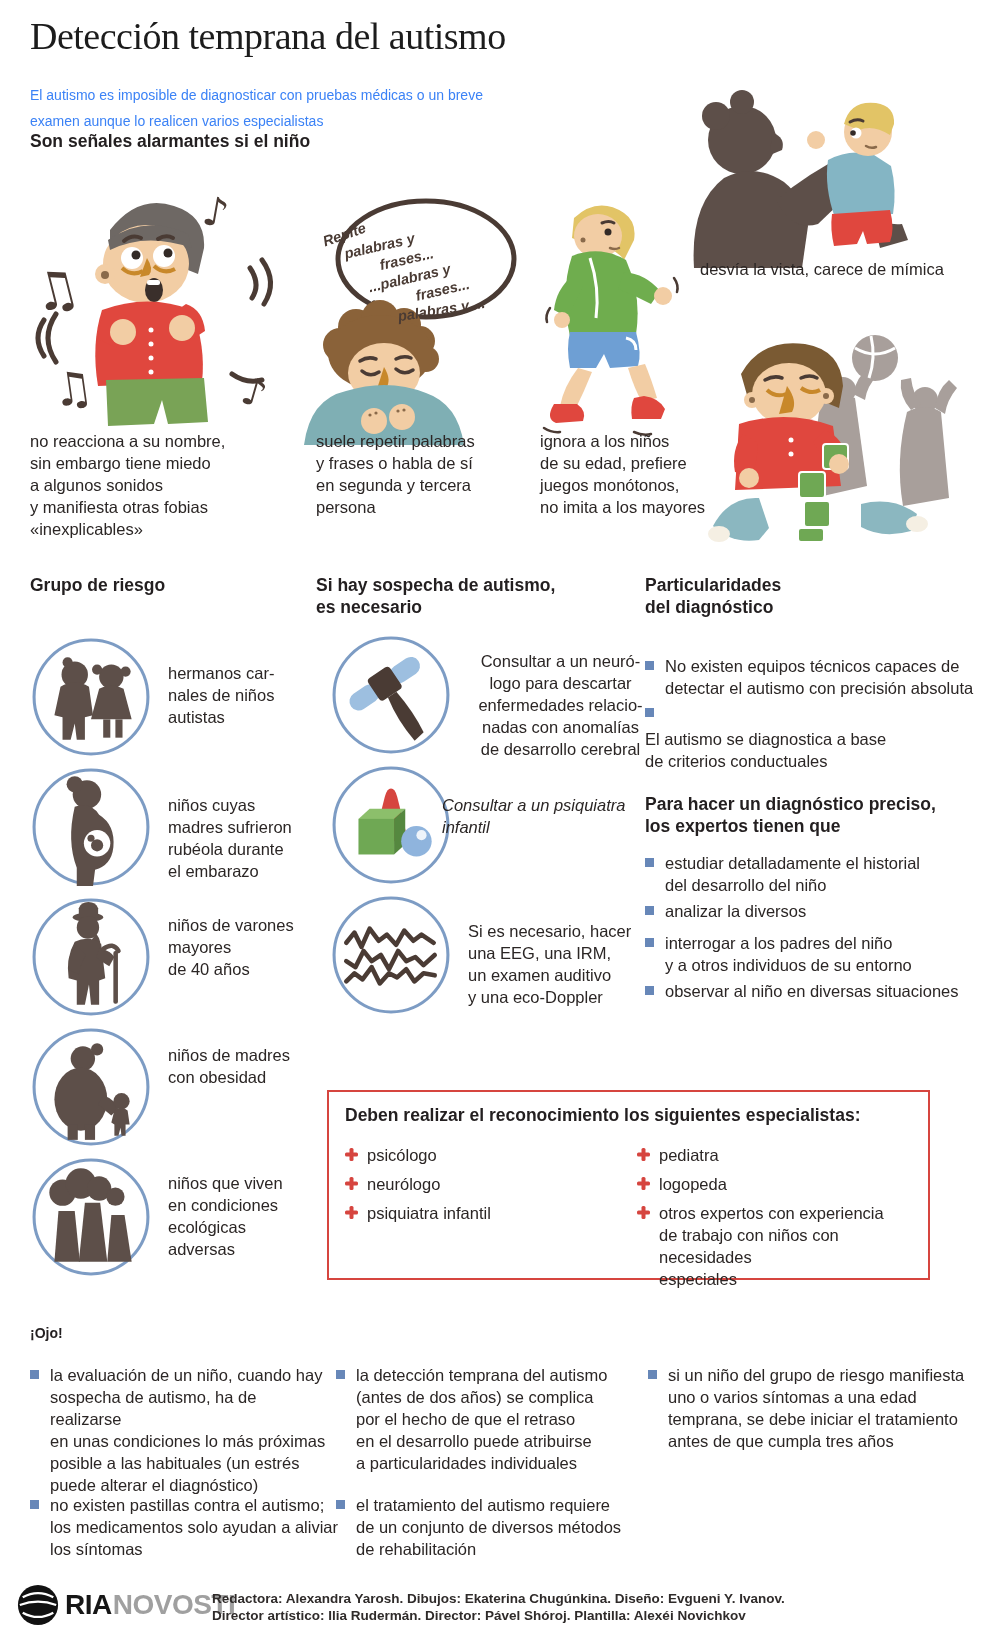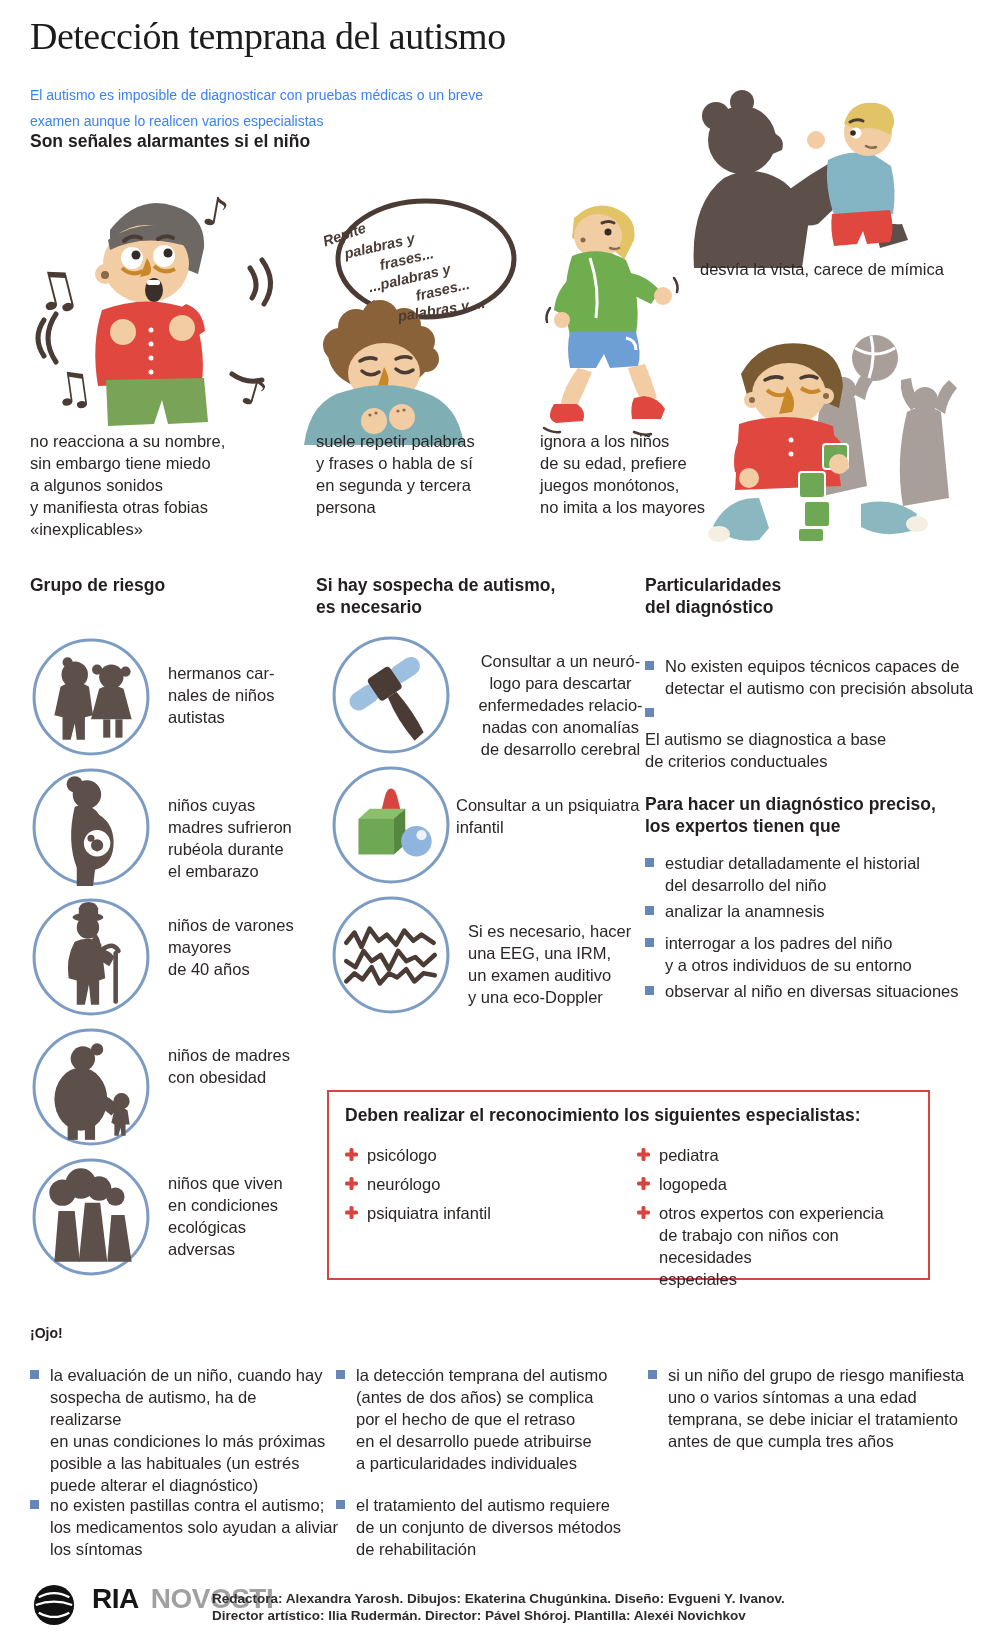--- a/index.html
+++ b/index.html
@@ -335,21 +335,21 @@
 
   <svg class="abs" style="left:330px;top:764px;" width="122" height="122" viewBox="0 0 120 120">
     <circle cx="60" cy="60" r="56" fill="#ffffff" stroke="#7d9cc4" stroke-width="3"></circle>
     <path d="M60,24 q4,0 6,8 l11,44 -34,0 11,-44 q2,-8 6,-8 z" fill="#d6453f"></path>
     <path d="M28,54 l11,-10 35,0 -11,10 z" fill="#8cbf6b"></path>
     <path d="M63,54 l11,-10 0,35 -11,10 z" fill="#55883f"></path>
     <rect x="28" y="54" width="35" height="35" fill="#6fa854"></rect>
     <circle cx="85" cy="76" r="15" fill="#8fb4dd"></circle>
     <circle cx="90" cy="70" r="5" fill="#ffffff" opacity="0.85"></circle>
   </svg>
-  <div class="abs txt pre" style="left:456px;top:794px;width:200px;">Consultar a un psiquiatra
+  <div class="abs txt pre" style="left:442px;top:794px;width:200px;font-style:italic;">Consultar a un psiquiatra
 infantil</div>
 
   <svg class="abs" style="left:330px;top:894px;" width="122" height="122" viewBox="0 0 120 120">
     <circle cx="60" cy="60" r="56" fill="#ffffff" stroke="#7d9cc4" stroke-width="3"></circle>
     <g stroke="#4a3b34" stroke-width="4.5" fill="none" stroke-linejoin="round" stroke-linecap="round">
       <path d="M16,48 l8,-10 7,14 8,-18 9,12 8,-6 9,10 8,-14 9,10 8,-6 12,8"></path>
       <path d="M16,66 l9,6 8,-16 8,10 9,-6 8,14 9,-18 8,10 9,-4 8,8 11,-10"></path>
       <path d="M16,86 l8,-8 8,6 9,-12 8,16 9,-10 8,4 9,-8 8,12 9,-8 11,2"></path>
     </g>
   </svg>
@@ -375,21 +375,21 @@
   <div class="abs h-bold pre" style="left:645px;top:793px;width:320px;">Para hacer un diagnóstico preciso,
 los expertos tienen que</div>
 
   <div class="abs bullet" style="left:645px;top:852px;width:330px;">
     <span class="sq"></span>
     <span class="txt pre">estudiar detalladamente el historial
 del desarrollo del niño</span>
   </div>
   <div class="abs bullet" style="left:645px;top:900px;width:330px;">
     <span class="sq"></span>
-    <span class="txt pre">analizar la anamnesis</span>
+    <span class="txt pre">analizar la diversos</span>
   </div>
   <div class="abs bullet" style="left:645px;top:932px;width:330px;">
     <span class="sq"></span>
     <span class="txt pre">interrogar a los padres del niño
 y a otros individuos de su entorno</span>
   </div>
   <div class="abs bullet" style="left:645px;top:980px;width:340px;">
     <span class="sq"></span>
     <span class="txt pre">observar al niño en diversas situaciones</span>
   </div>
@@ -476,21 +476,21 @@
   </div>
 
   <div class="abs bullet" style="left:648px;top:1364px;width:340px;">
     <span class="sq"></span>
     <span class="txt pre">si un niño del grupo de riesgo manifiesta
 uno o varios síntomas a una edad
 temprana, se debe iniciar el tratamiento
 antes de que cumpla tres años</span>
   </div>
 
-  <div class="abs" style="left:32px;top:1583px;display:flex;align-items:flex-start;gap:16px;">
+  <div class="abs" style="left:16px;top:1583px;display:flex;align-items:center;gap:5px;">
     <svg width="44" height="44" viewBox="0 0 46 46">
       <circle cx="23" cy="23" r="21" fill="#111111"></circle>
       <g stroke="#ffffff" stroke-width="2.4" fill="none">
         <path d="M7,15 q16,-9 32,0"></path>
         <path d="M4,23 q19,-7 38,0"></path>
         <path d="M7,31 q16,9 32,0"></path>
       </g>
     </svg>
     <span class="logo-ria">RIA</span>
       <span class="logo-nov" style="margin-left:-4px;">NOVOSTI</span>

